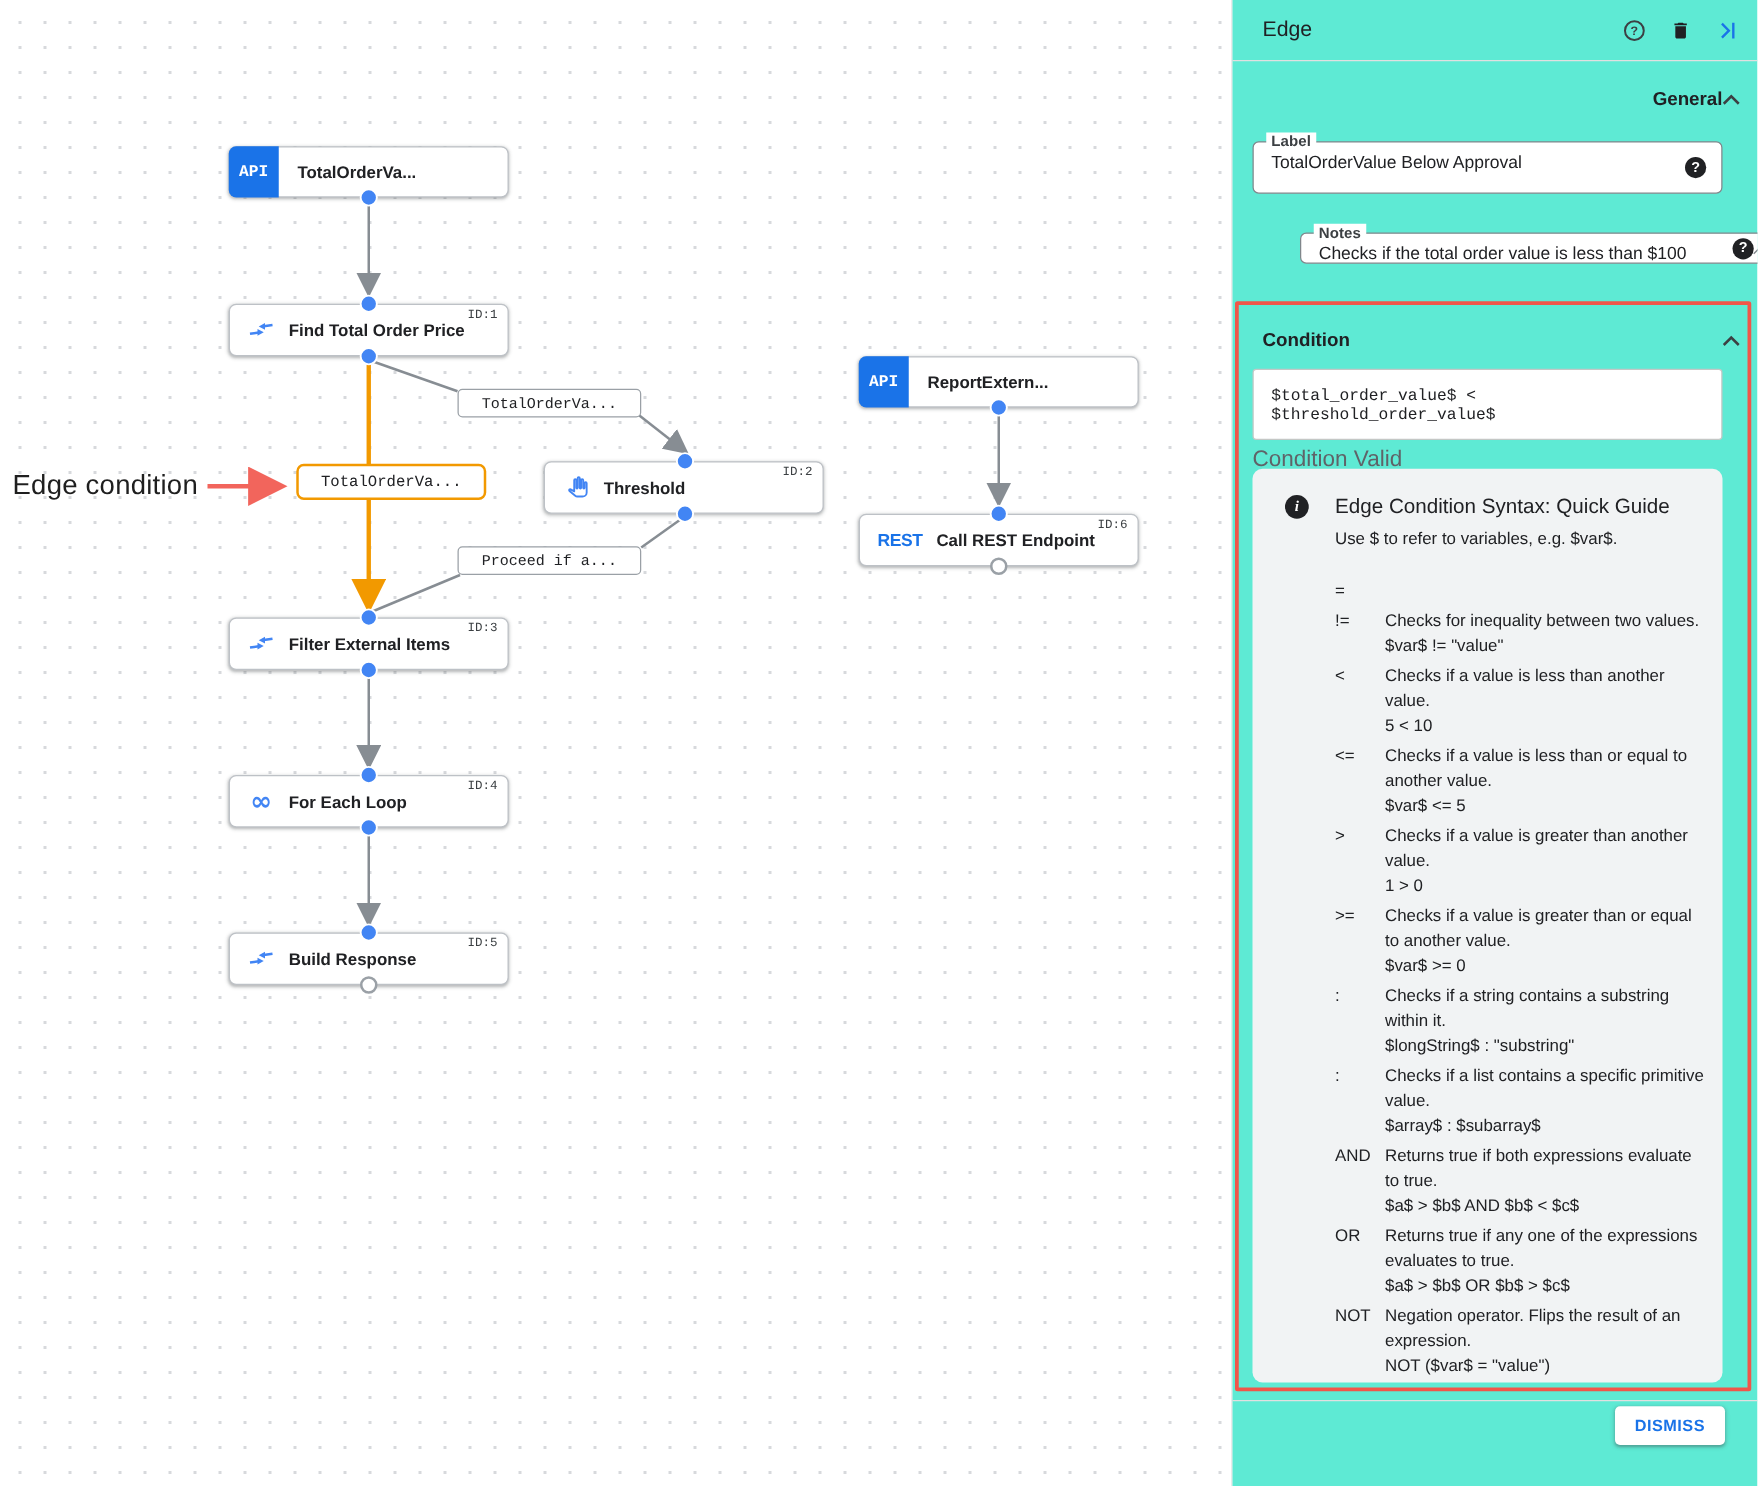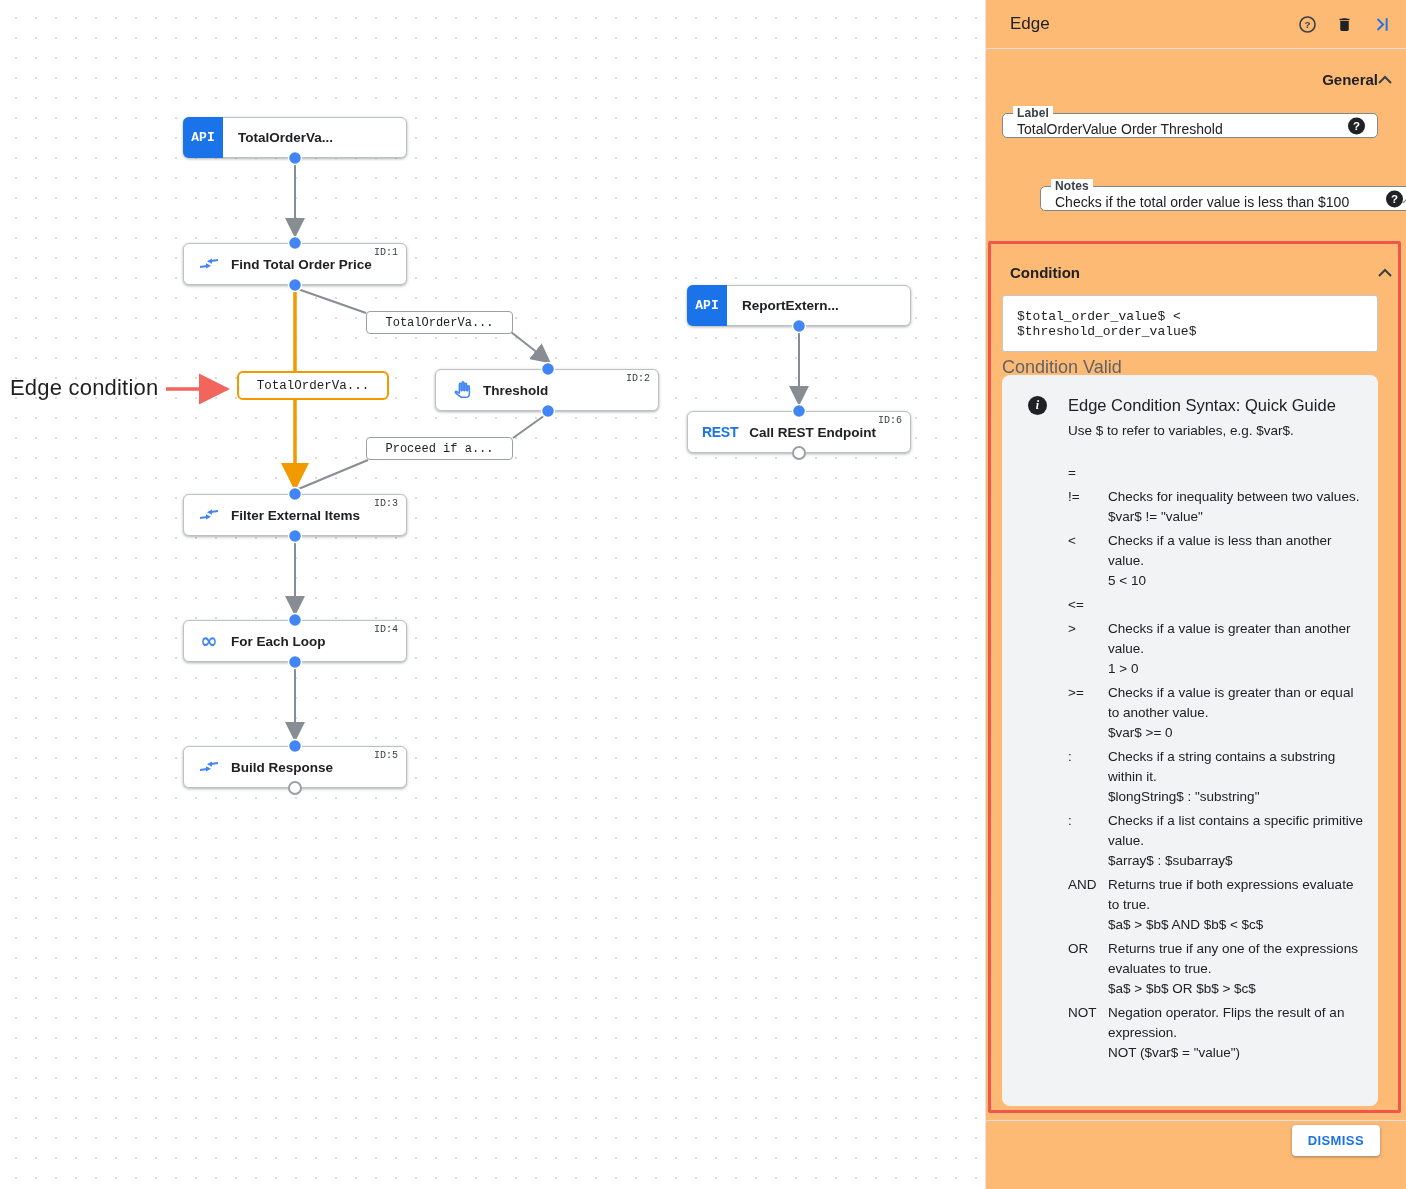--- a/index.html
+++ b/index.html
@@ -45,39 +45,39 @@
           color:#202124;cursor:pointer;}
   #el-top{left:366px;top:311px;width:147px;height:23px;}
   #el-bottom{left:366px;top:437px;width:147px;height:23px;}
   #el-selected{left:237px;top:371px;width:152px;height:29px;border:2px solid #F29900;
                border-radius:6px;font-size:12.5px;}
 
   .anno-text{position:absolute;left:10px;top:375px;font-size:22px;color:#1F1F1F;z-index:5;
              font-weight:400;letter-spacing:.2px;}
 
   
-  .panel{position:absolute;left:986px;top:0;width:420px;height:1189px;background:#fdba74;}
+  .panel{position:absolute;left:986px;top:0;width:420px;height:1189px;background:#5eead4;}
   .phead{position:absolute;left:0;top:0;right:0;height:48px;border-bottom:1px solid #E0E0E0;
          display:flex;align-items:center;}
   .ptitle{font-size:17px;font-weight:500;color:#202124;margin-left:24px;flex:1;}
   .hicon{width:24px;height:24px;display:flex;align-items:center;justify-content:center;
          margin-right:13px;cursor:pointer;}
   .sechead{position:absolute;left:24px;right:14px;display:flex;align-items:center;}
   .sechead .st{font-size:15px;font-weight:700;color:#202124;flex:1;}
   .chev{cursor:pointer;display:flex;align-items:center;}
 
   .field{position:absolute;left:16px;width:376px;box-sizing:border-box;
          border:1px solid #80868B;border-radius:5px;background:#fff;padding:7px 40px 7px 14px;
          font-size:14px;color:#202124;cursor:text;}
   .field .flabel{position:absolute;top:-8px;left:10px;background:#fff;padding:0 4px;
                  font-size:12px;font-weight:700;color:#3C4043;letter-spacing:.1px;}
   .qicon{position:absolute;right:12px;top:50%;transform:translateY(-50%);width:17px;height:17px;
          border-radius:50%;background:#202124;color:#fff;font-size:11.5px;font-weight:700;
          display:flex;align-items:center;justify-content:center;cursor:pointer;}
-  #f-label{top:113px;height:25px;}
+  #f-label{top:113px;height:42px;}
   #f-notes{top:186px;height:25px;margin-left:38px;}
   .rhandle{position:absolute;right:4px;bottom:3px;}
 
   .condbox{position:absolute;left:16px;top:295px;width:376px;height:57px;box-sizing:border-box;
            border:1px solid #C4C7C5;border-radius:3px;background:#fff;padding:13px 14px;
            font-family:"Liberation Mono",monospace;font-size:13px;color:#202124;cursor:text;}
   .condvalid{position:absolute;left:16px;top:357px;font-size:18px;color:#5F6368;}
 
   .guide{position:absolute;left:16px;top:375px;width:376px;height:731px;box-sizing:border-box;
          background:#F1F3F4;border-radius:8px;padding:16px 14px 16px 26px;overflow:hidden;}
@@ -271,21 +271,21 @@
     <span class="st">General</span>
     <span class="chev">
       <svg width="14" height="9" viewBox="0 0 14 9">
           <path d="M1 8 L7 2 L13 8" fill="none" stroke="#3C4043" stroke-width="2"></path>
         </svg>
     </span>
   </div>
 
   <div class="field" id="f-label">
     <span class="flabel">Label</span>
-    <span>TotalOrderValue Order Threshold</span>
+    <span>TotalOrderValue Below Approval</span>
     <span class="qicon">?</span>
   </div>
 
   <div class="field" id="f-notes">
     <span class="flabel">Notes</span>
     <span>Checks if the total order value is less than $100</span>
     <span class="qicon">?</span>
     <span class="rhandle">
       <svg width="9" height="9" viewBox="0 0 9 9">
           <g stroke="#80868B" stroke-width="1.2">
@@ -321,20 +321,21 @@
           <div class="rule">
               <span class="rop">!=</span>
               <span class="rbody"><span>Checks for inequality between two values.</span><br><span>$var$ != "value"</span></span>
             </div>
           <div class="rule">
               <span class="rop">&lt;</span>
               <span class="rbody"><span>Checks if a value is less than another value.</span><br><span>5 &lt; 10</span></span>
             </div>
           <div class="rule">
               <span class="rop">&lt;=</span>
+              <span class="rbody"><span>Checks if a value is less than or equal to another value.</span><br><span>$var$ &lt;= 5</span></span>
             </div>
           <div class="rule">
               <span class="rop">&gt;</span>
               <span class="rbody"><span>Checks if a value is greater than another value.</span><br><span>1 &gt; 0</span></span>
             </div>
           <div class="rule">
               <span class="rop">&gt;=</span>
               <span class="rbody"><span>Checks if a value is greater than or equal to another value.</span><br><span>$var$ &gt;= 0</span></span>
             </div>
           <div class="rule">

